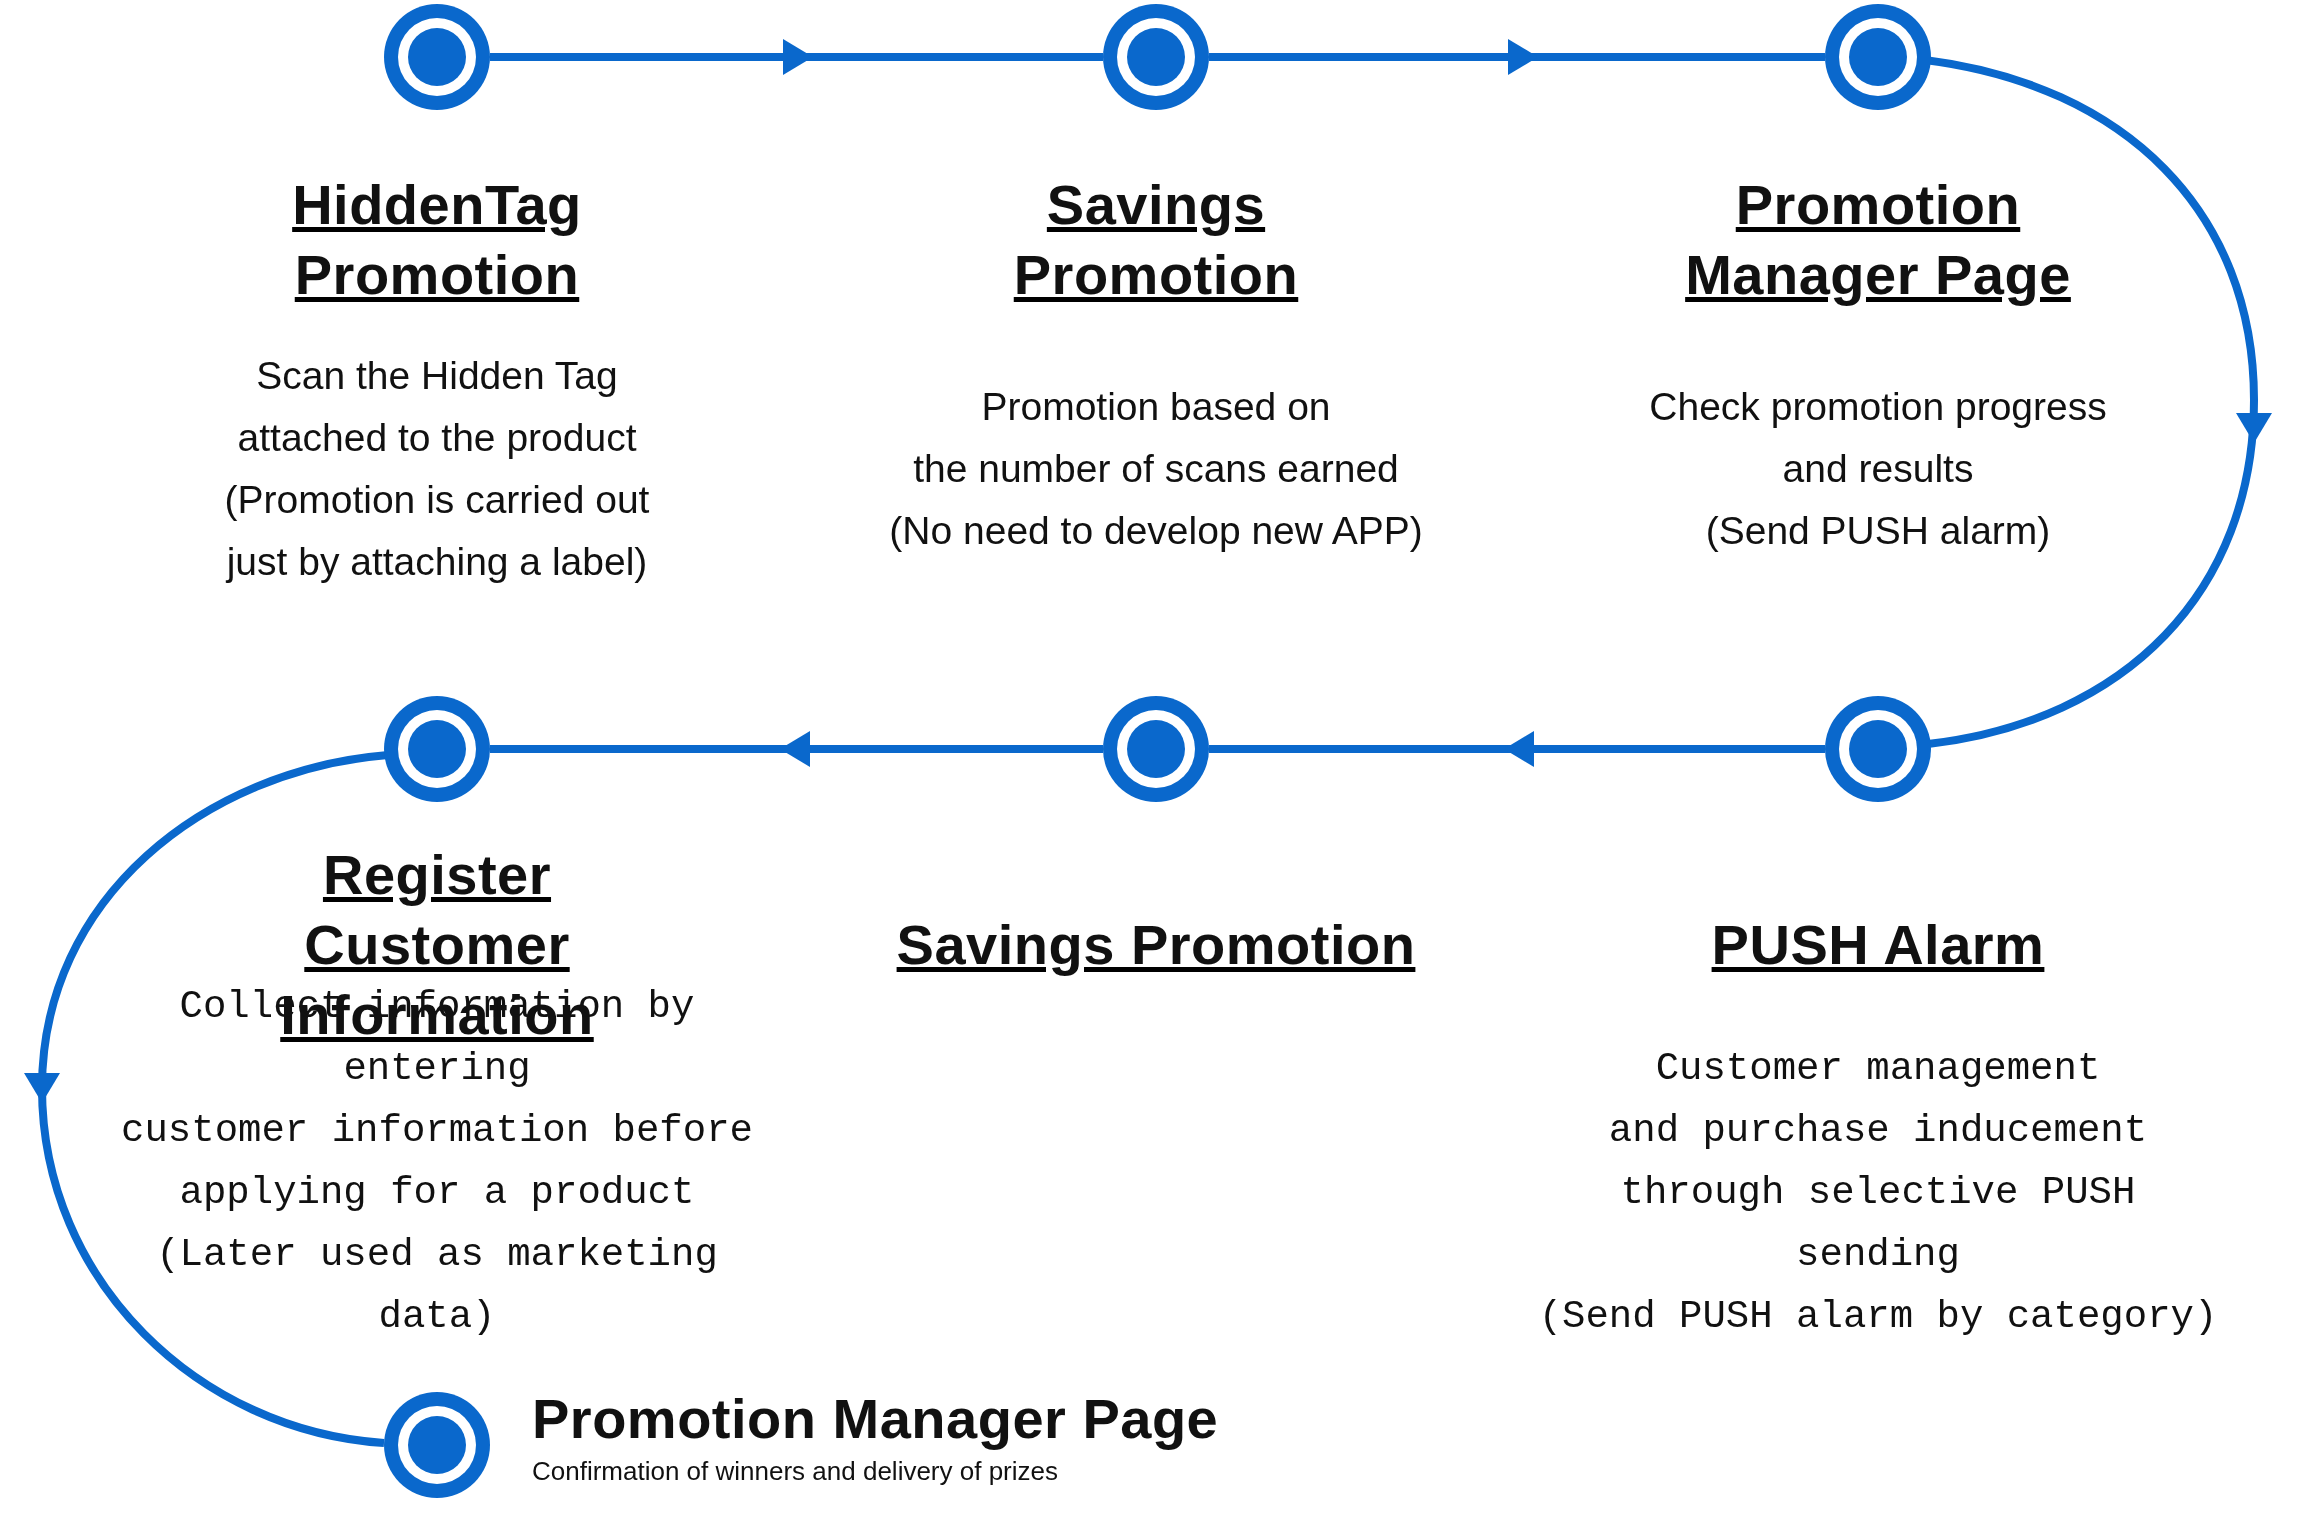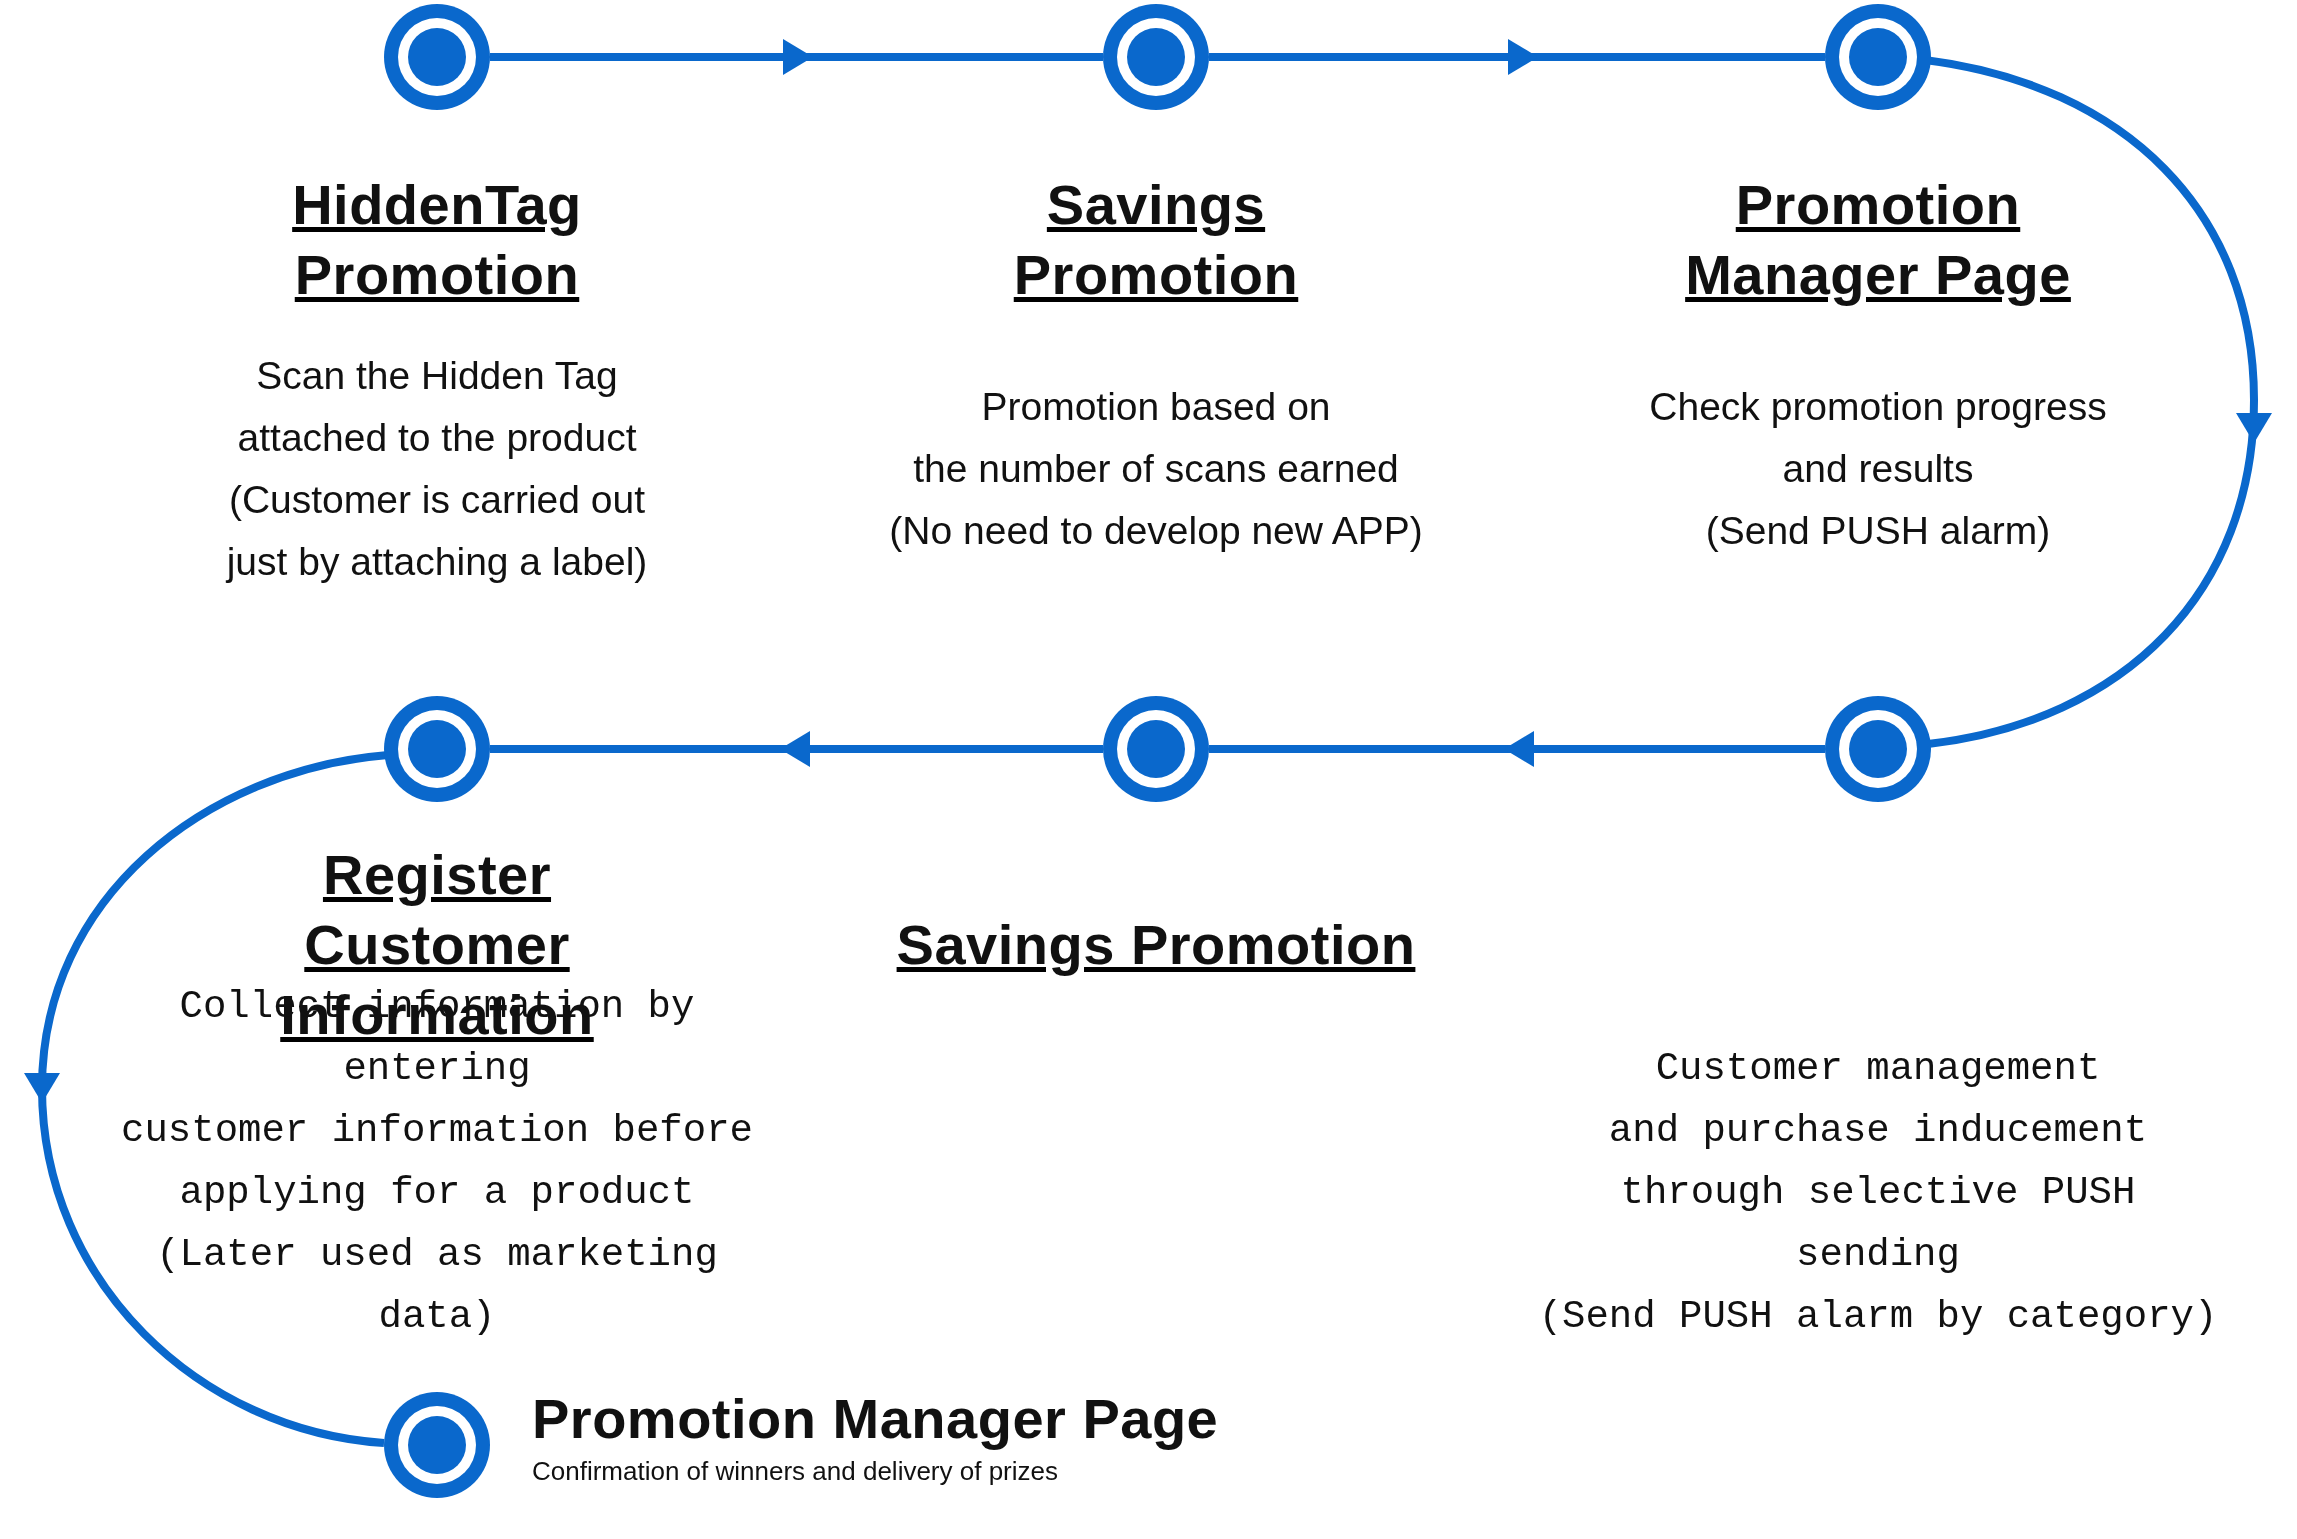--- a/index.html
+++ b/index.html
@@ -167,41 +167,44 @@
 Promotion</div>
   </div>
   <div class="title-band r1t col3">
     <div class="title">Promotion
 Manager Page</div>
   </div>
 
   <div class="desc-band r1d col1">
     <div class="desc">Scan the Hidden Tag
 attached to the product
-(Customer is carried out
+(Promotion is carried out
 just by attaching a label)</div>
   </div>
   <div class="desc-band r1d col2">
     <div class="desc">Promotion based on
 the number of scans earned
 (No need to develop new APP)</div>
   </div>
   <div class="desc-band r1d col3">
     <div class="desc">Check promotion progress
 and results
 (Send PUSH alarm)</div>
   </div>
 
   <div class="title-band r2t col1">
     <div class="title">Register
 Customer
 Information</div>
   </div>
   <div class="title-band r2t col2">
     <div class="title">Savings Promotion</div>
+  </div>
+  <div class="title-band r2t col3">
+    <div class="title">PUSH Alarm</div>
   </div>
 
   <div class="desc-band r2d col1">
     <div class="desc">Collect information by entering
 customer information before
 applying for a product
 (Later used as marketing data)</div>
   </div>
   <div class="desc-band r2d col3">
     <div class="desc">Customer management

